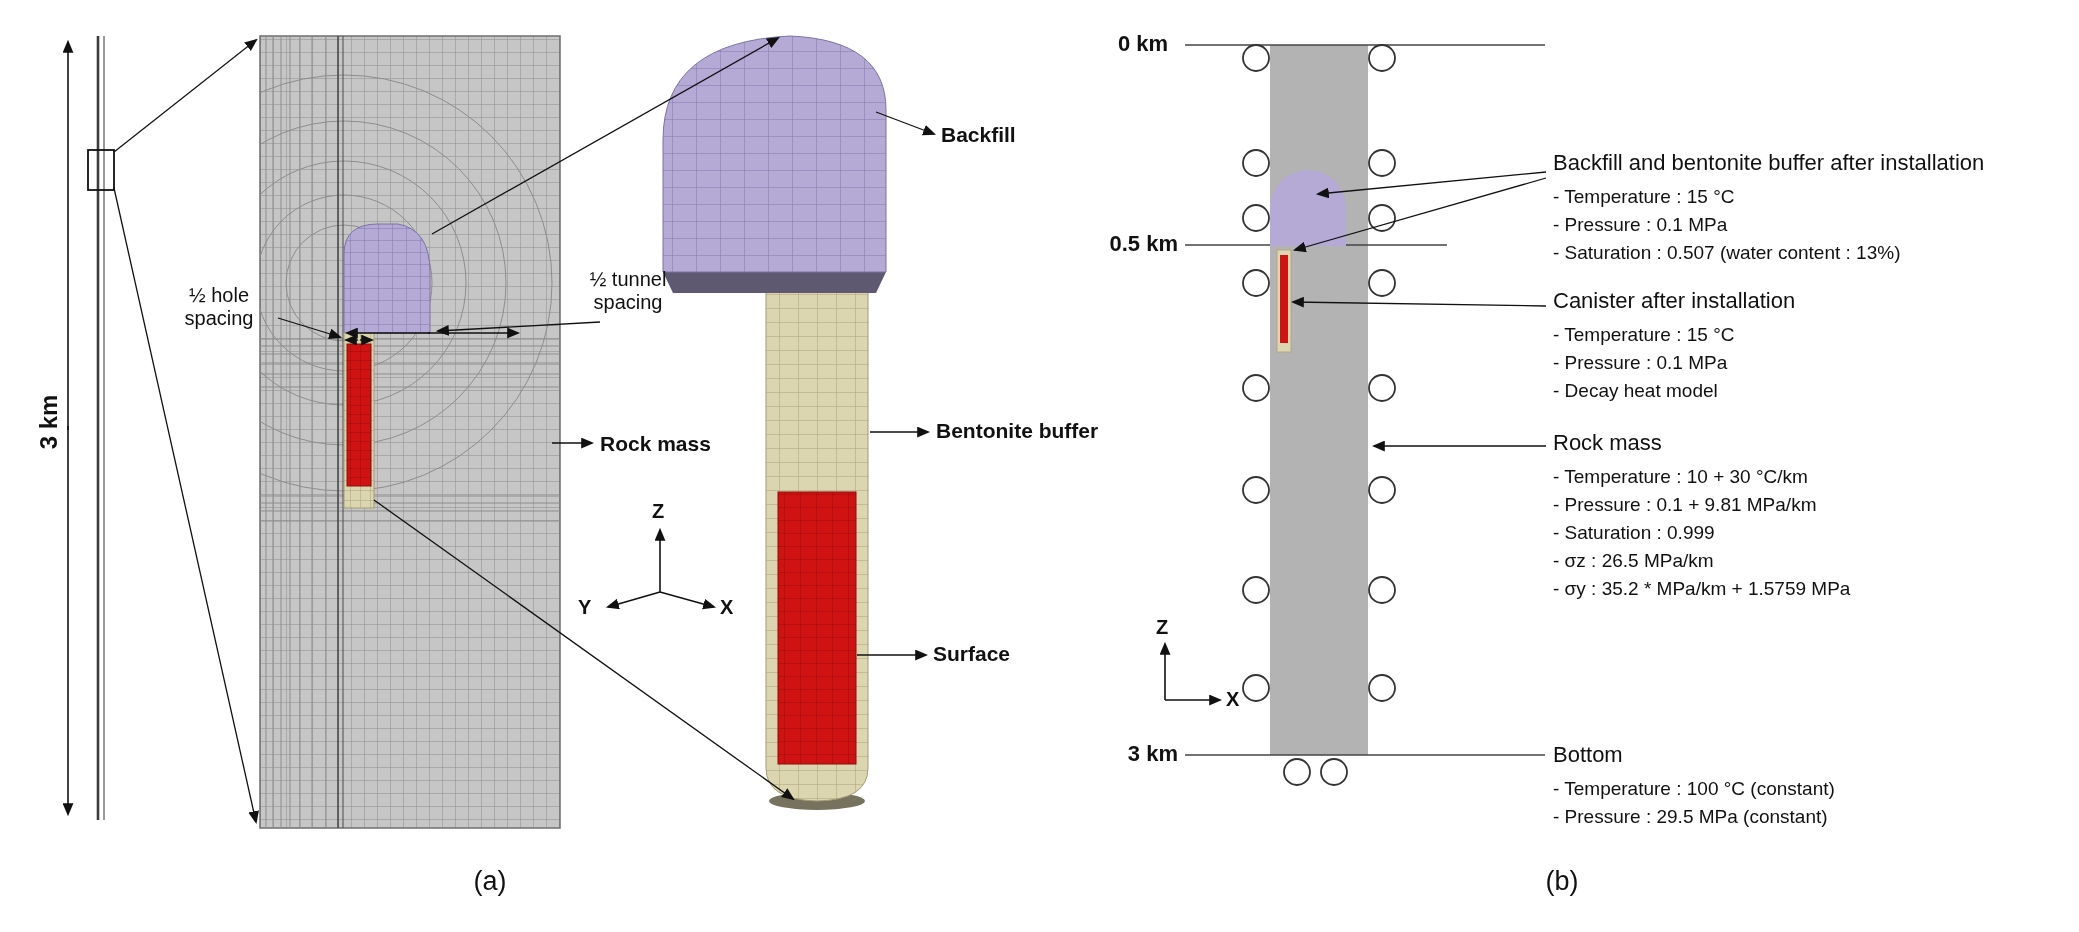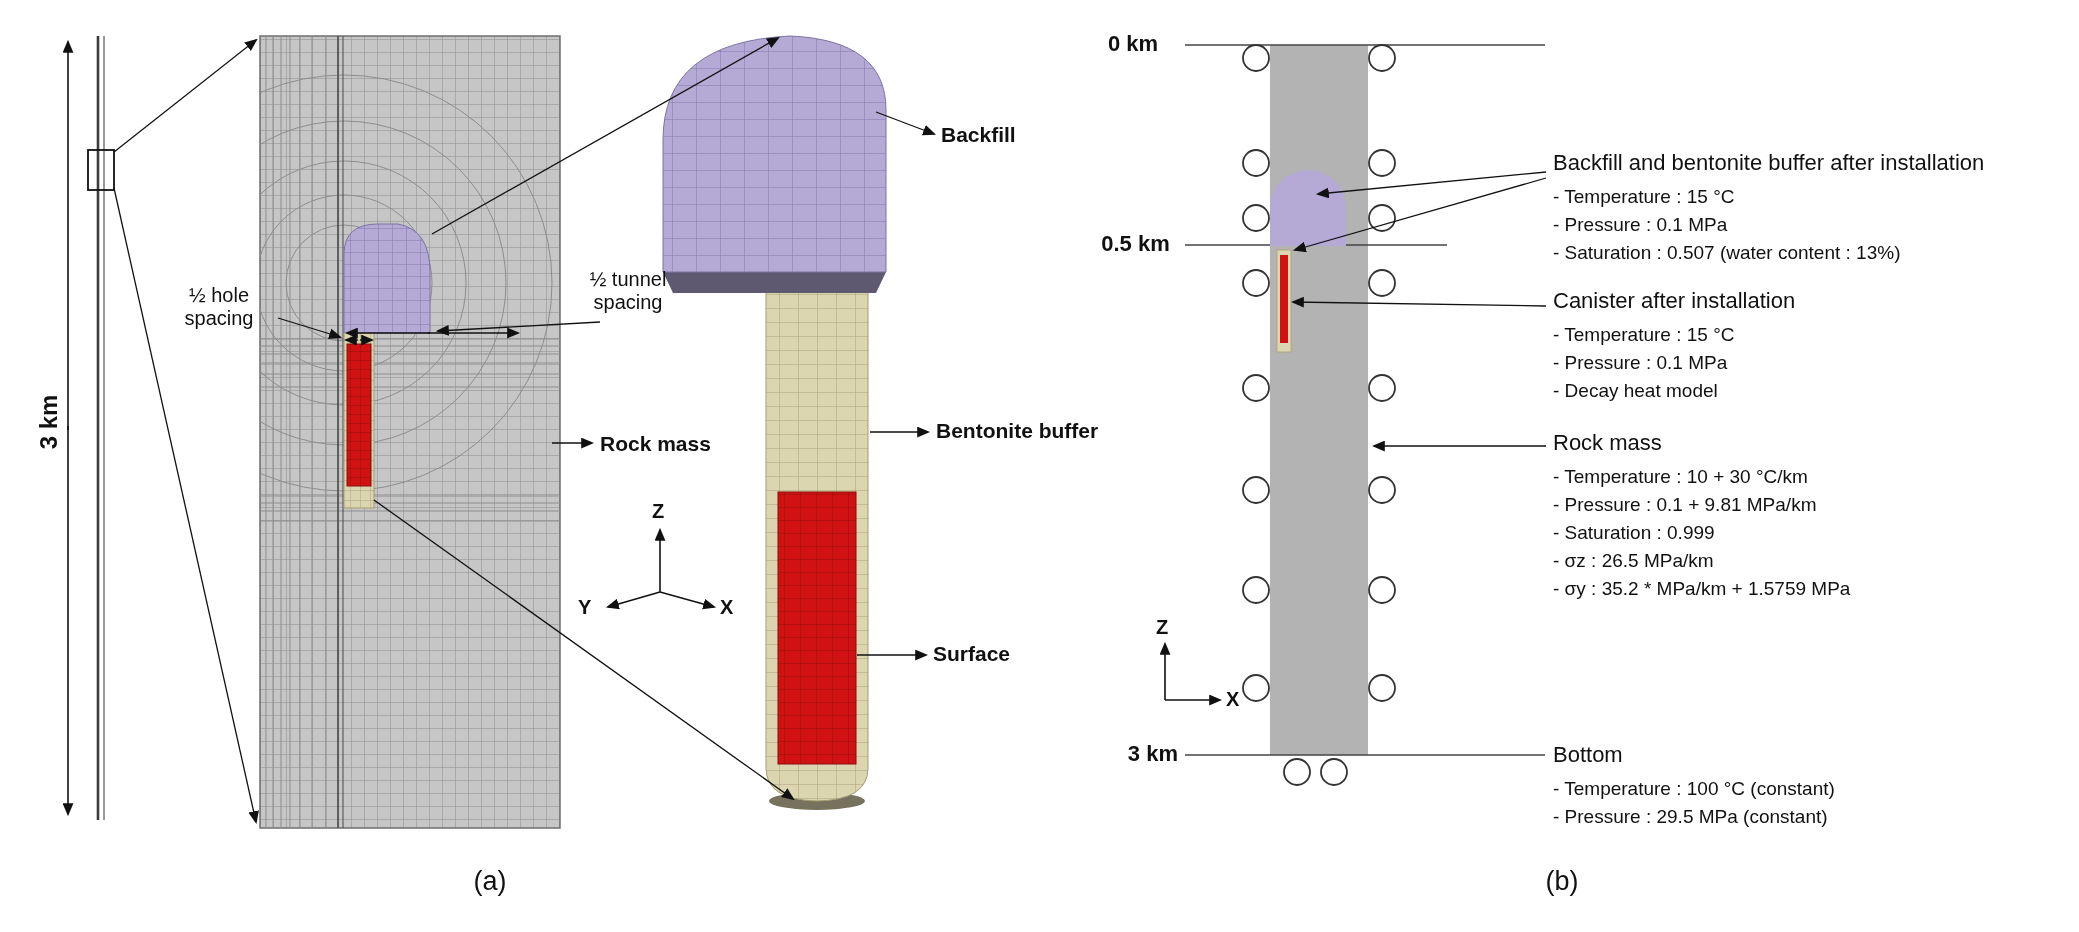--- a/index.html
+++ b/index.html
@@ -172,22 +172,22 @@
 spacing</div>
 <div class="lbl anno" style="left:600px; top:432px;">Rock mass</div>
 <div class="lbl anno" style="left:941px; top:123px;">Backfill</div>
 <div class="lbl anno" style="left:936px; top:419px;">Bentonite buffer</div>
 <div class="lbl anno" style="left:933px; top:642px;">Surface</div>
 <div class="lbl axis" style="left:652px; top:500px;">Z</div>
 <div class="lbl axis" style="left:578px; top:596px;">Y</div>
 <div class="lbl axis" style="left:720px; top:596px;">X</div>
 <div class="lbl cap" style="left:440px; top:866px; width:100px;">(a)</div>
 
-<div class="lbl depth" style="left:1108px; top:31px; width:70px; text-align:left;">0 km</div>
-<div class="lbl depth" style="left:1093px; top:231px; width:85px; text-align:center;">0.5 km</div>
+<div class="lbl depth" style="left:1108px; top:31px; width:70px; text-align:center;">0 km</div>
+<div class="lbl depth" style="left:1093px; top:231px; width:85px; text-align:right;">0.5 km</div>
 <div class="lbl depth" style="left:1108px; top:741px; width:70px; text-align:right;">3 km</div>
 <div class="lbl axis" style="left:1156px; top:616px;">Z</div>
 <div class="lbl axis" style="left:1226px; top:688px;">X</div>
 <div class="lbl cap" style="left:1512px; top:866px; width:100px;">(b)</div>
 
 
 <div class="lbl sec" style="top:150px;">
   <div class="sec-title">Backfill and bentonite buffer after installation</div>
   <div class="sec-bullets">
     <div>- Temperature : 15 °C</div>

